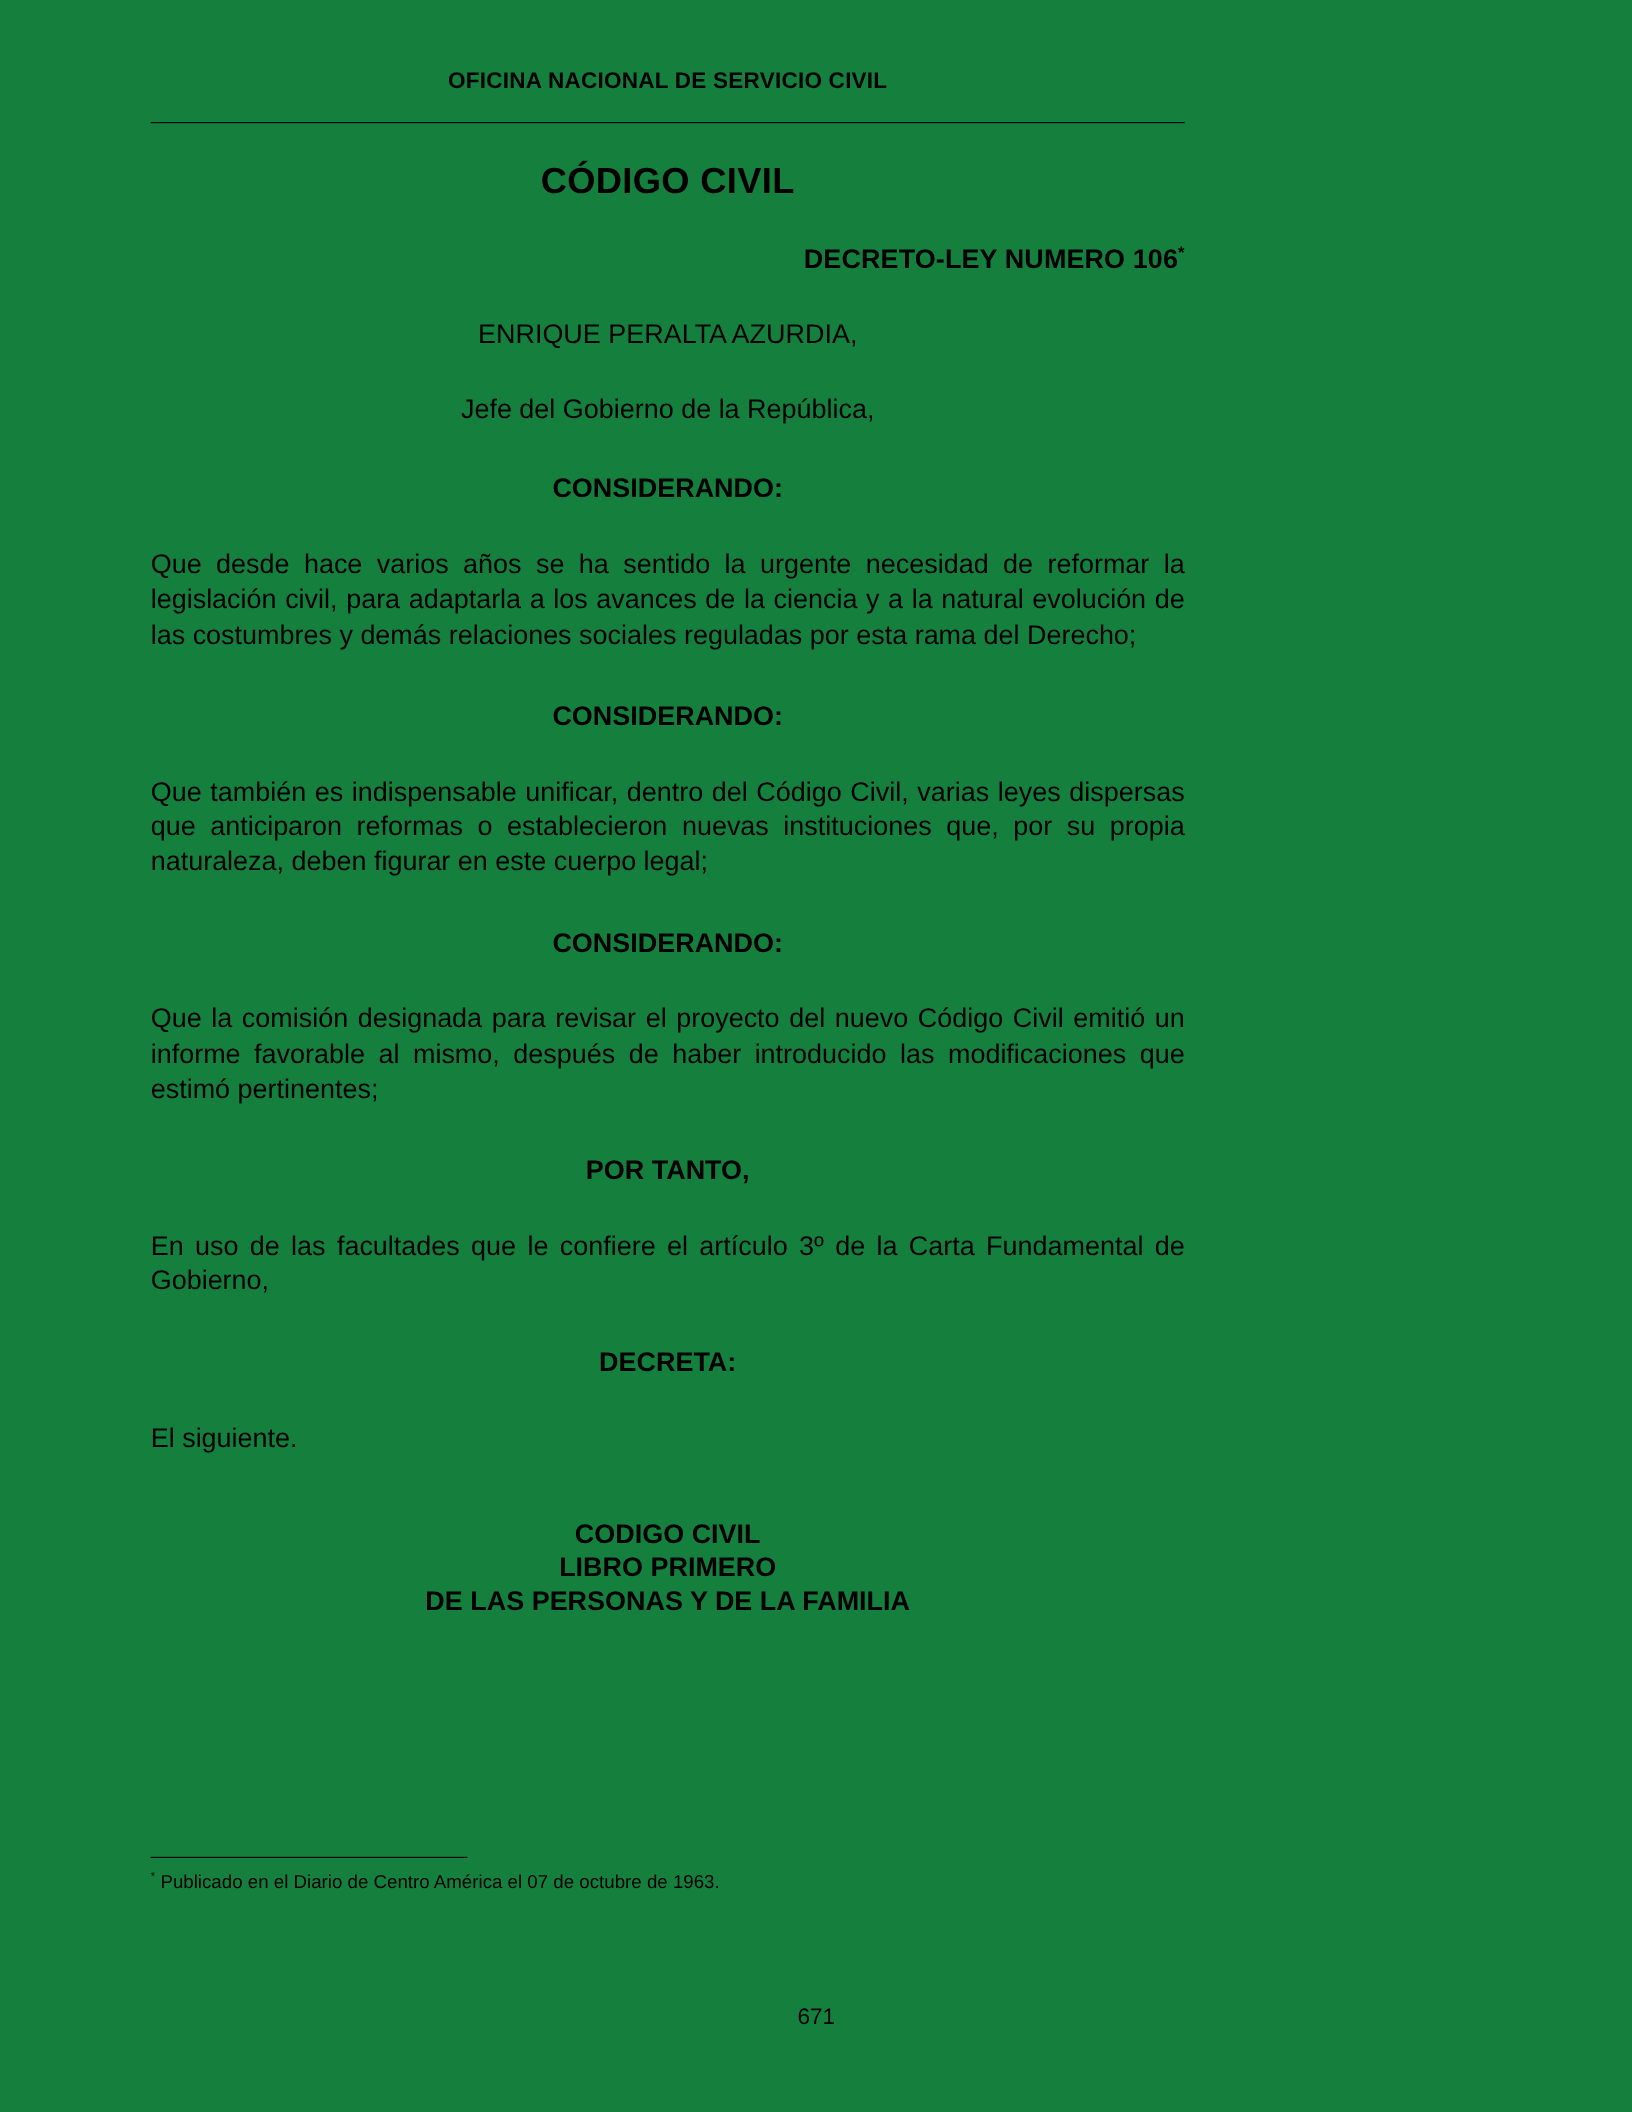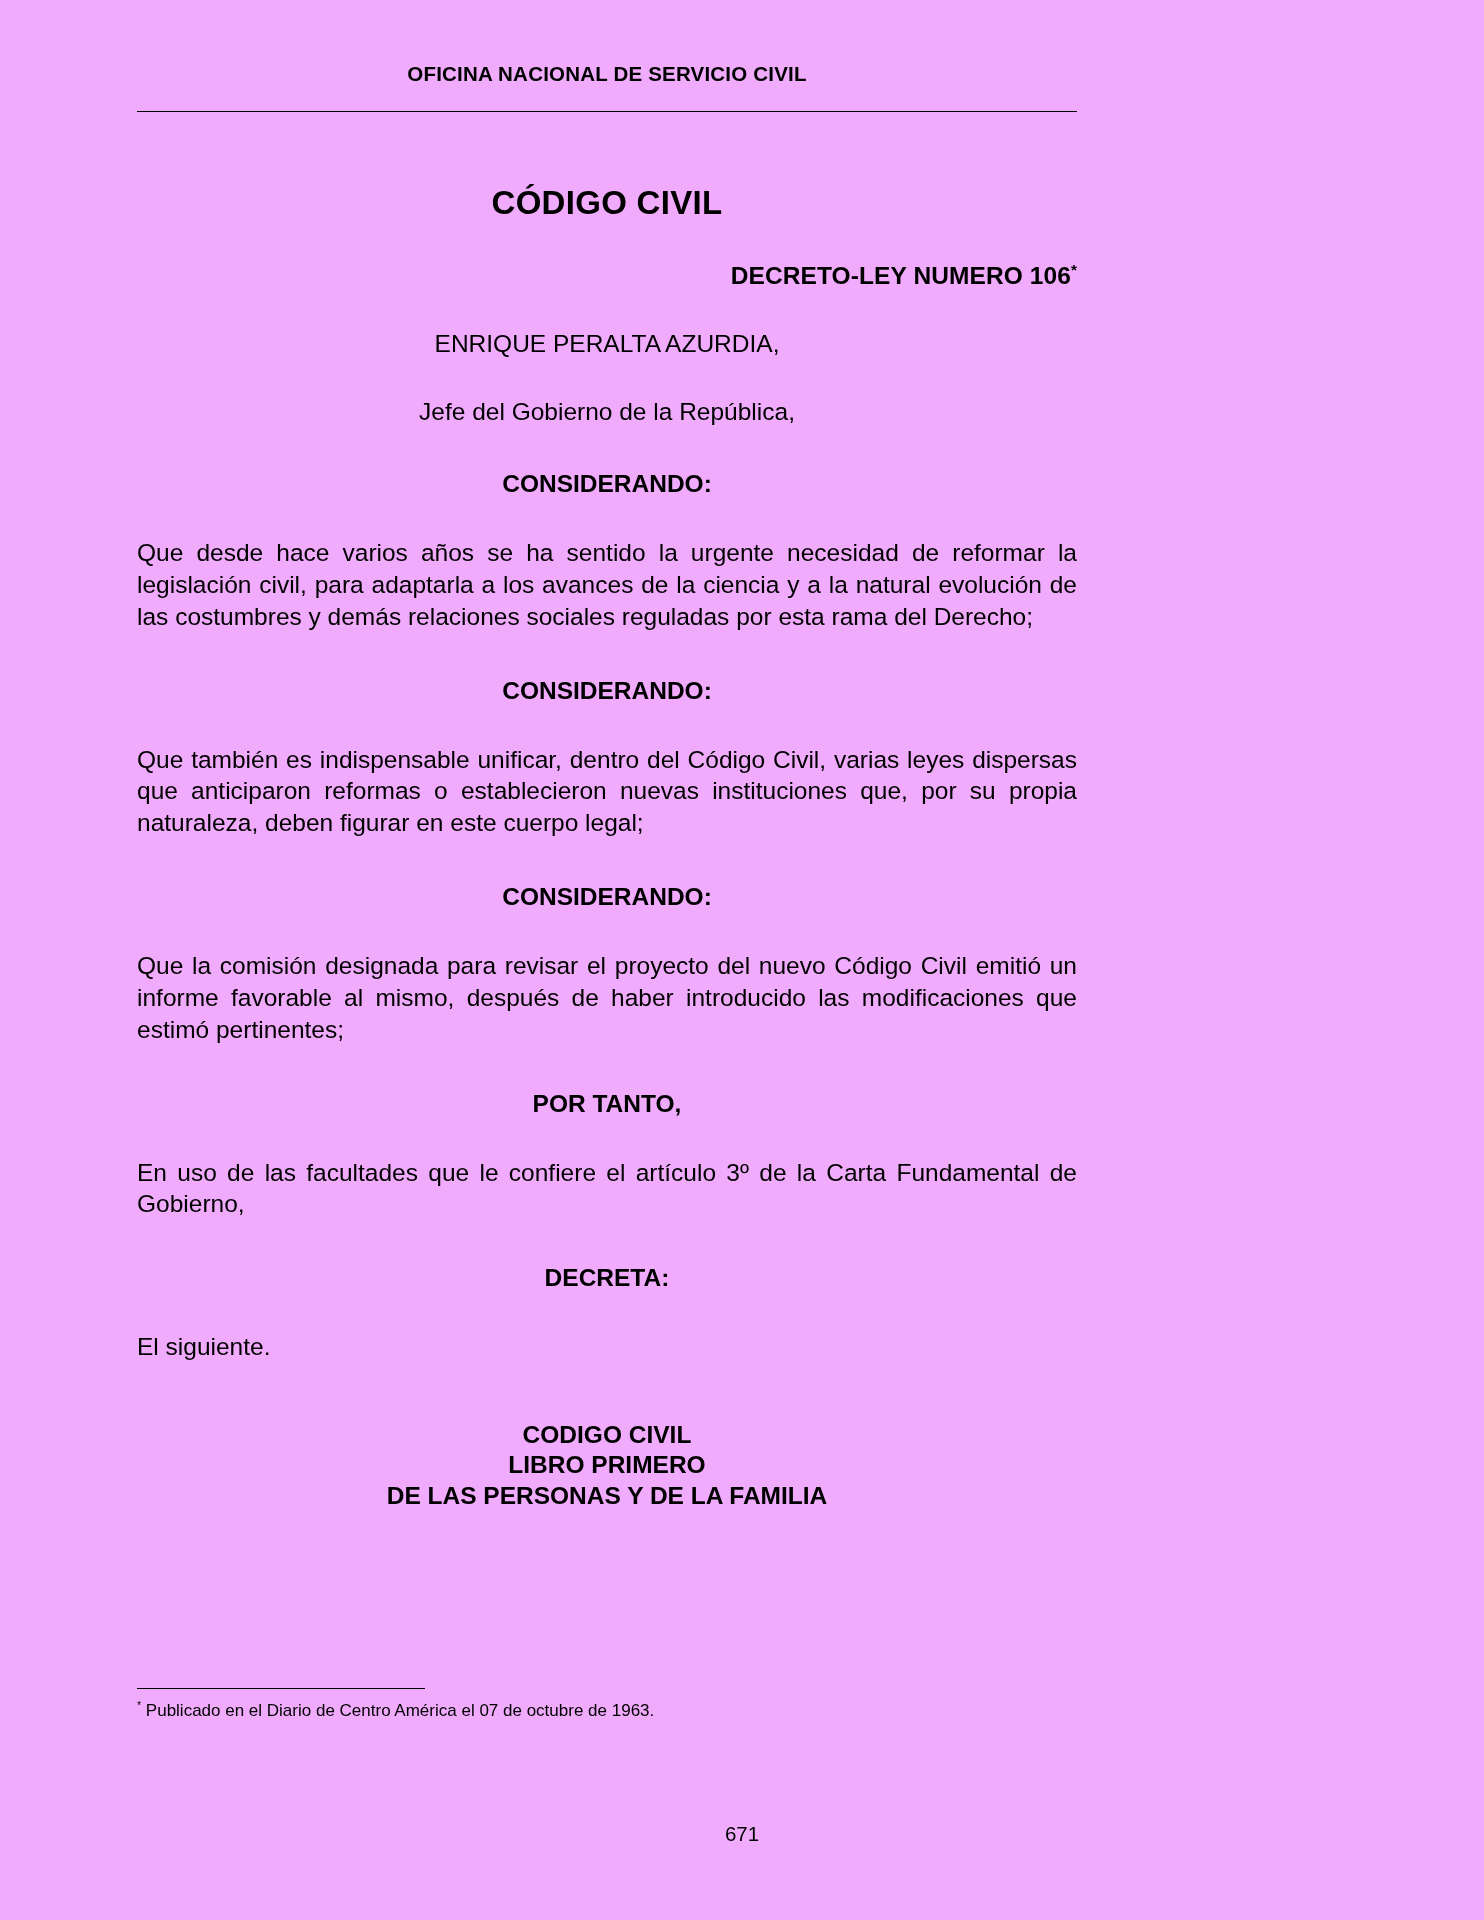--- a/index.html
+++ b/index.html
@@ -4,21 +4,21 @@
 <style>
   html, body {
     margin: 0;
     padding: 0;
     background: #ffffff;
   }
   .page {
     position: relative;
     width: 1484px;
     height: 1920px;
-    background: #f0abfc;
+    background: #15803d;
     font-family: "Liberation Sans", sans-serif;
     color: #000000;
     box-sizing: border-box;
     overflow: hidden;
   }
   .content {
     position: absolute;
     left: 137px;
     top: 0;
     width: 940px;
@@ -36,21 +36,21 @@
     margin-top: 25px;
     border-bottom: 1.6px solid #000;
     width: 100%;
   }
 
   
   .doc-title {
     text-align: center;
     font-weight: bold;
     font-size: 33px;
-    margin-top: 72px;
+    margin-top: 33px;
     letter-spacing: 0.3px;
   }
   .h-center {
     text-align: right;
     font-weight: bold;
     font-size: 24.5px;
     margin-top: 40px;
     letter-spacing: 0.1px;
   }
   .h-sub {

